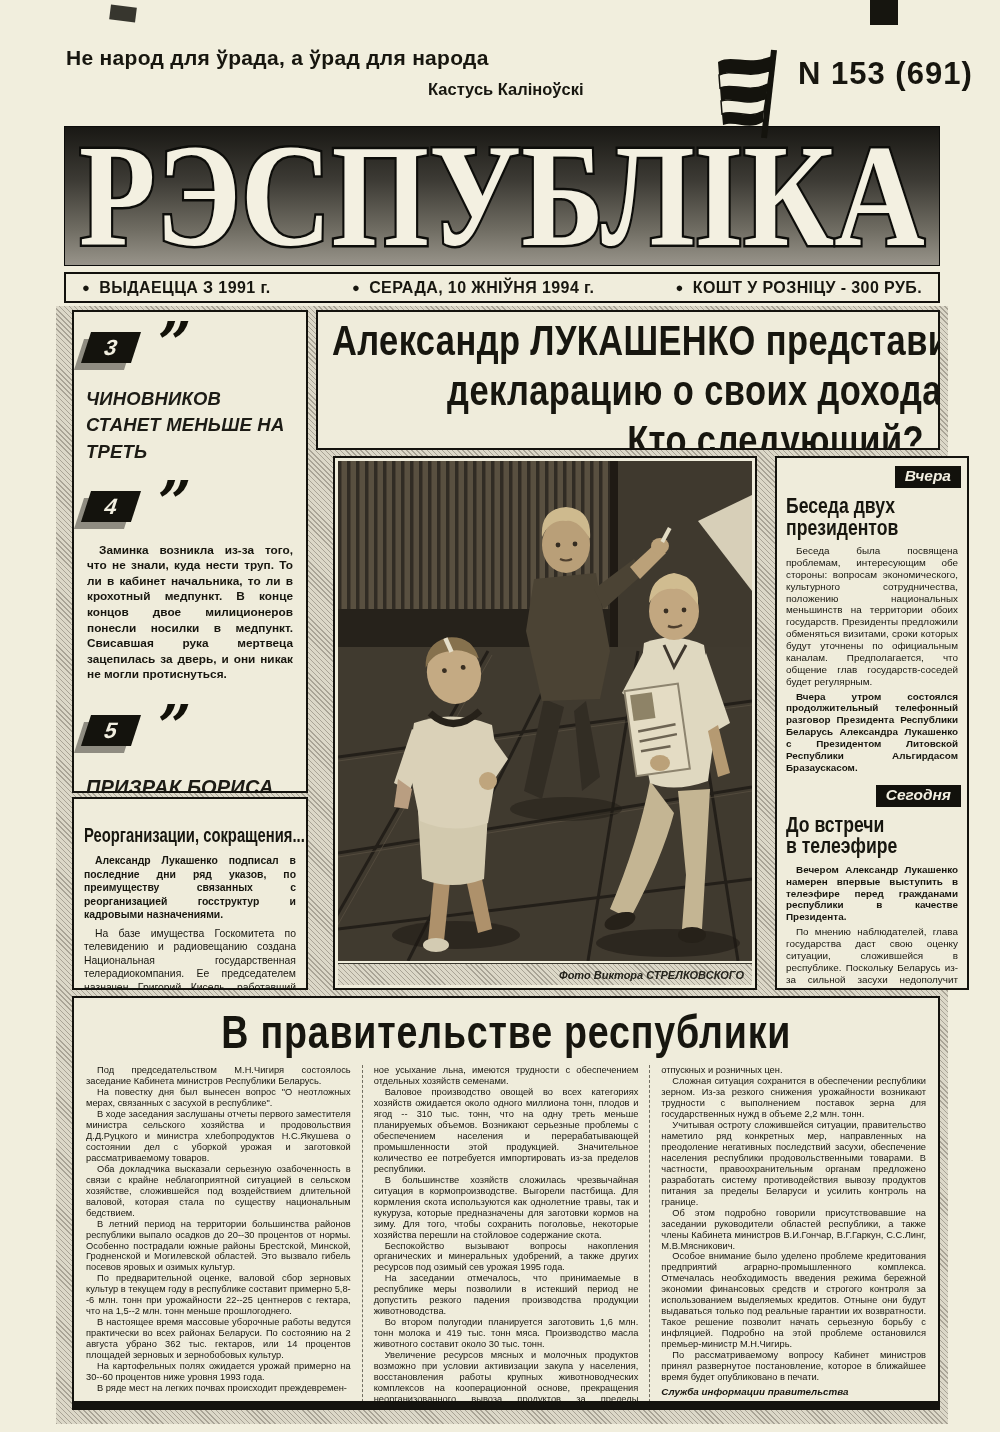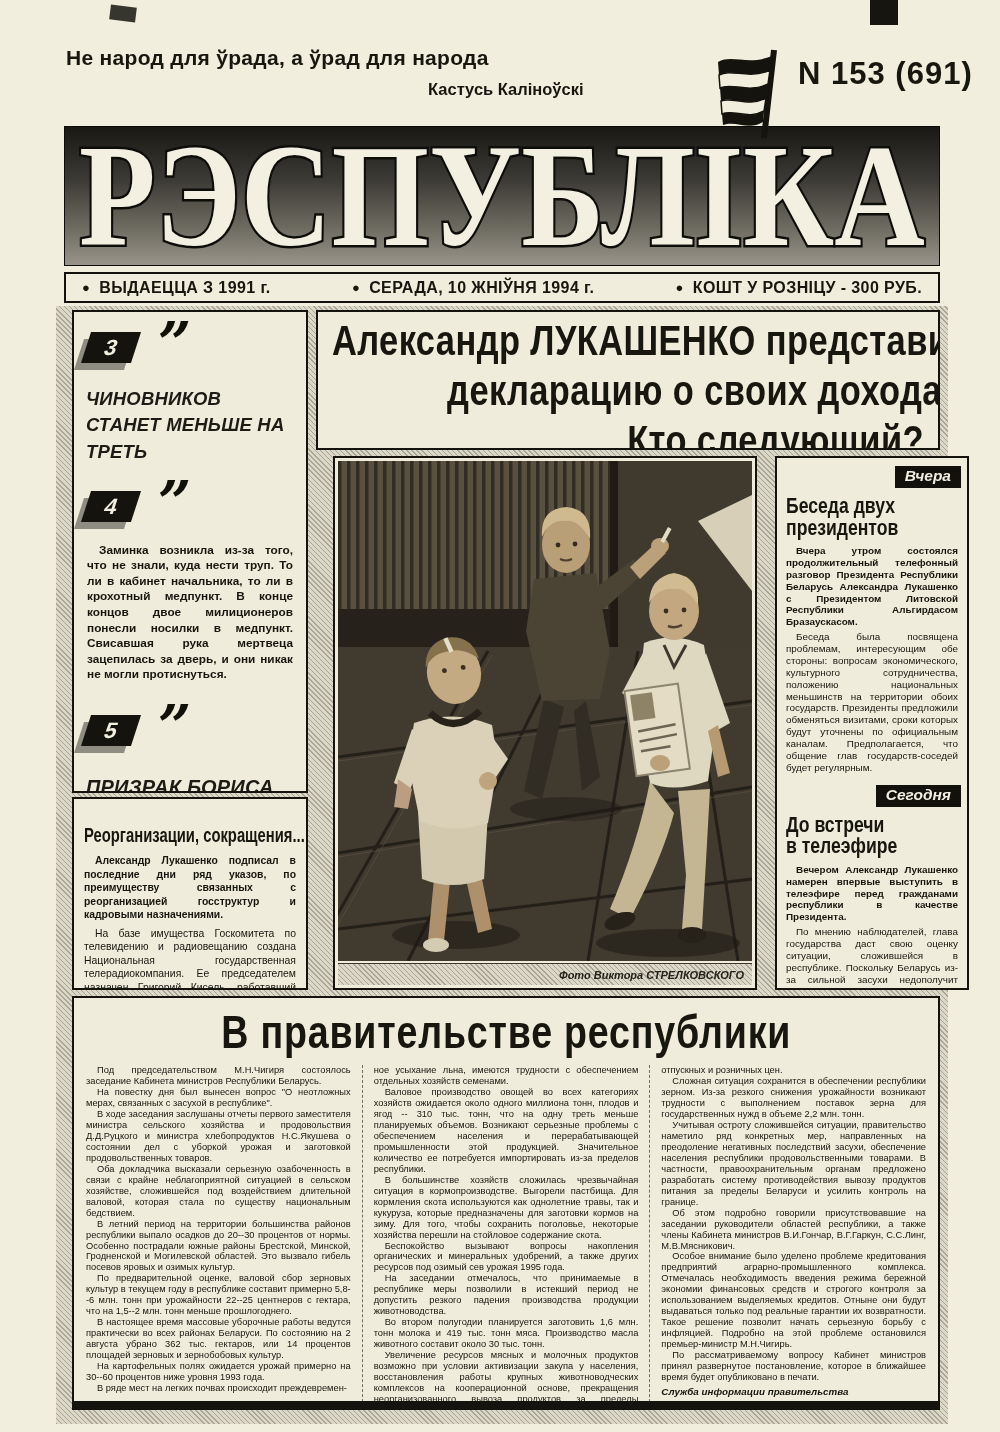--- a/index.html
+++ b/index.html
@@ -277,42 +277,42 @@
       <span>Фото Виктора СТРЕЛКОВСКОГО</span>
     </div>
   </div>
 
   <div class="box right-box">
     <span class="day-label">Вчера</span>
     <div class="rc-heading">
       <span style="display:block;">Беседа двух</span>
       <span style="display:block;">президентов</span>
     </div>
+    <p class="rc-p">Беседа была посвящена проблемам, интересующим обе стороны: вопросам экономического, культурного сотрудничества, положению национальных меньшинств на территории обоих государств. Президенты предложили обменяться визитами, сроки которых будут уточнены по официальным каналам. Предполагается, что общение глав государств-соседей будет регулярным.</p>
     <p class="rc-p lead">Вчера утром состоялся продолжительный телефонный разговор Президента Республики Беларусь Александра Лукашенко с Президентом Литовской Республики Альгирдасом Бразаускасом.</p>
-    <p class="rc-p">Беседа была посвящена проблемам, интересующим обе стороны: вопросам экономического, культурного сотрудничества, положению национальных меньшинств на территории обоих государств. Президенты предложили обменяться визитами, сроки которых будут уточнены по официальным каналам. Предполагается, что общение глав государств-соседей будет регулярным.</p>
 
     <span class="day-label" style="margin-top:8px;">Сегодня</span>
     <div class="rc-heading">
       <span style="display:block;">До встречи</span>
       <span style="display:block;">в телеэфире</span>
     </div>
     <p class="rc-p lead">Вечером Александр Лукашенко намерен впервые выступить в телеэфире перед гражданами республики в качестве Президента.</p>
     <p class="rc-p">По мнению наблюдателей, глава государства даст свою оценку ситуации, сложившейся в республике. Поскольку Беларусь из-за сильной засухи недополучит значительное количество сельхозпродукции, Лукашенко, вероятно, призовет своих сограждан приготовиться к повышению цен и временному падению уровня жизни.</p>
 
   </div>
 
   <div class="box bottom-box">
     <div class="gov-title">
       <span>В правительстве республики</span>
     </div>
     <div class="gov-cols">
       <div class="gov-col">
         <p class="lead">Под председательством М.Н.Чигиря состоялось заседание Кабинета министров Республики Беларусь.</p>
         <p class="lead">На повестку дня был вынесен вопрос "О неотложных мерах, связанных с засухой в республике".</p>
-        <p>В ходе заседания заслушаны отчеты первого заместителя министра сельского хозяйства и продовольствия Д.Д.Руцкого и министра хлебопродуктов Н.С.Якушева о состоянии дел с уборкой урожая и заготовкой продовольственных товаров.</p>
+        <p>В ходе заседания заслушаны отчеты первого заместителя министра сельского хозяйства и продовольствия Д.Д.Руцкого и министра хлебопродуктов Н.С.Якушева о состоянии дел с уборкой урожая и заготовкой рассматриваемому товаров.</p>
         <p>Оба докладчика высказали серьезную озабоченность в связи с крайне неблагоприятной ситуацией в сельском хозяйстве, сложившейся под воздействием длительной валовой, которая стала по существу национальным бедствием.</p>
         <p>В летний период на территории большинства районов республики выпало осадков до 20--30 процентов от нормы. Особенно пострадали южные районы Брестской, Минской, Гродненской и Могилевской областей. Это вызвало гибель посевов яровых и озимых культур.</p>
         <p>По предварительной оценке, валовой сбор зерновых культур в текущем году в республике составит примерно 5,8--6 млн. тонн при урожайности 22--25 центнеров с гектара, что на 1,5--2 млн. тонн меньше прошлогоднего.</p>
         <p>В настоящее время массовые уборочные работы ведутся практически во всех районах Беларуси. По состоянию на 2 августа убрано 362 тыс. гектаров, или 14 процентов площадей зерновых и зернобобовых культур.</p>
         <p>На картофельных полях ожидается урожай примерно на 30--60 процентов ниже уровня 1993 года.</p>
         <p>В ряде мест на легких почвах происходит преждевремен-</p>
       </div>
       <div class="gov-col">
         <p class="noindent">ное усыхание льна, имеются трудности с обеспечением отдельных хозяйств семенами.</p>
         <p>Валовое производство овощей во всех категориях хозяйств ожидается около одного миллиона тонн, плодов и ягод -- 310 тыс. тонн, что на одну треть меньше планируемых объемов. Возникают серьезные проблемы с обеспечением населения и перерабатывающей промышленности этой продукцией. Значительное количество ее потребуется импортировать из-за пределов республики.</p>

